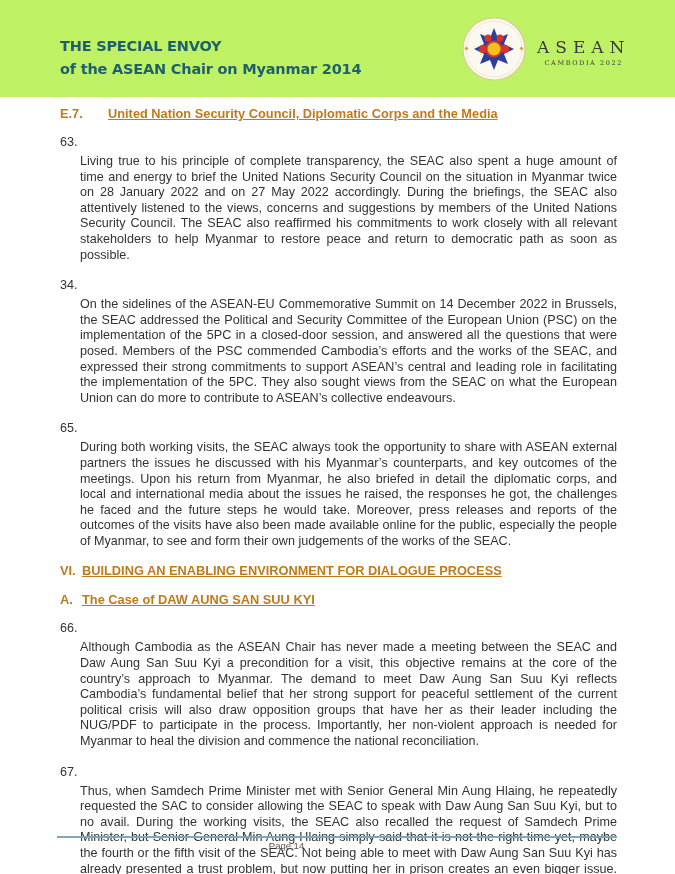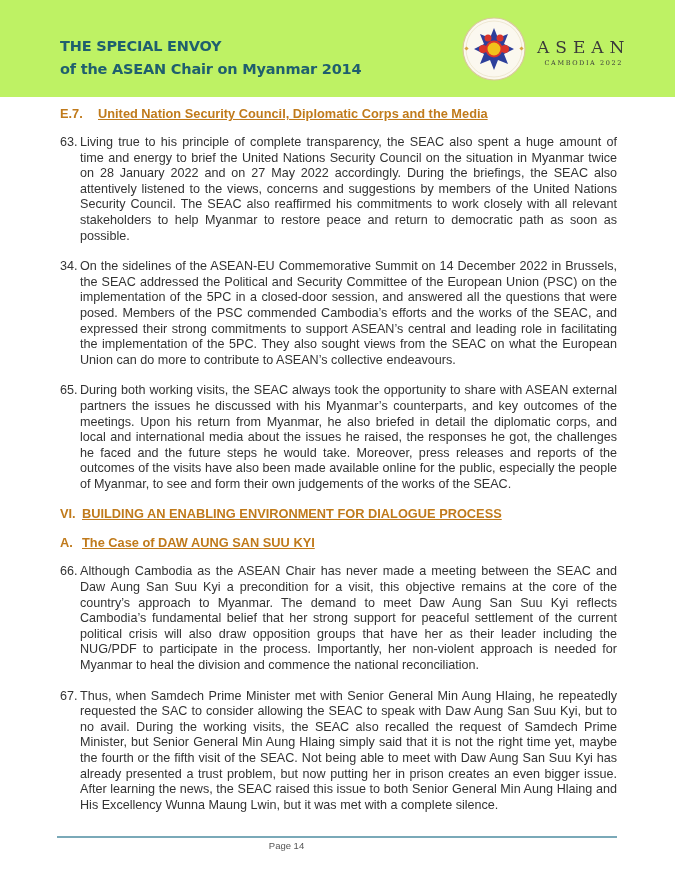--- a/index.html
+++ b/index.html
@@ -32,21 +32,21 @@
       position: absolute; left: 60px; top: 100px; width: 557px;
       font-size: 12.6px; color: #333333;
     }
     .heading {
       color: #c07a1b; font-weight: bold; font-size: 12.8px; display: flex;
     }
     .heading .num { display: inline-block; }
     .heading .txt { text-decoration: underline; }
     .para { display: flex; text-align: justify; line-height: 15.6px; }
     .para .num { width: 20px; flex-shrink: 0; }
-    .para .body { flex: 1; }
+    .para .body { flex: 1; margin-top: 19px; }
     .footer-line {
       position: absolute; left: 57px; top: 836px; width: 560px; height: 2px; background: #7aa9b8;
     }
     .footer-page {
       position: absolute; left: 0; width: 573px; top: 840px; text-align: center;
       font-size: 9.5px; color: #555555;
     }
   </style>
 </head>
 <body>
@@ -70,21 +70,21 @@
     <rect x="59" y="31" width="3" height="3" fill="#d9a441" transform="rotate(45 60.5 32.5)"></rect>
   </svg>
   <div class="logo-text">
     <div class="logo-asean">ASEAN</div>
     <div class="logo-sub">CAMBODIA 2022</div>
   </div>
 </div>
 
 <div class="content">
   <div class="heading" style="margin-top:6px;">
-    <span class="num" style="width:38px;">E.7.</span>
+    <span class="num" style="width:48px;">E.7.</span>
     <span class="txt">United Nation Security Council, Diplomatic Corps and the Media</span>
   </div>
 
   <div class="para" style="margin-top:14px;">
     <span class="num">63.</span>
     <span class="body">Living true to his principle of complete transparency, the SEAC also spent a huge amount of time and energy to brief the United Nations Security Council on the situation in Myanmar twice on 28 January 2022 and on 27 May 2022 accordingly. During the briefings, the SEAC also attentively listened to the views, concerns and suggestions by members of the United Nations Security Council. The SEAC also reaffirmed his commitments to work closely with all relevant stakeholders to help Myanmar to restore peace and return to democratic path as soon as possible.</span>
   </div>
 
   <div class="para" style="margin-top:15px;">
     <span class="num">34.</span>

